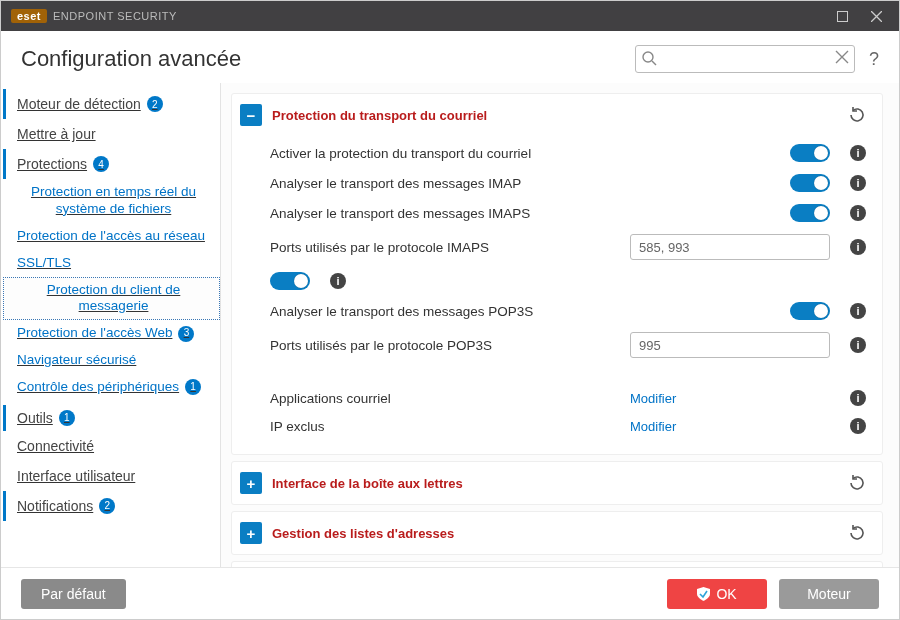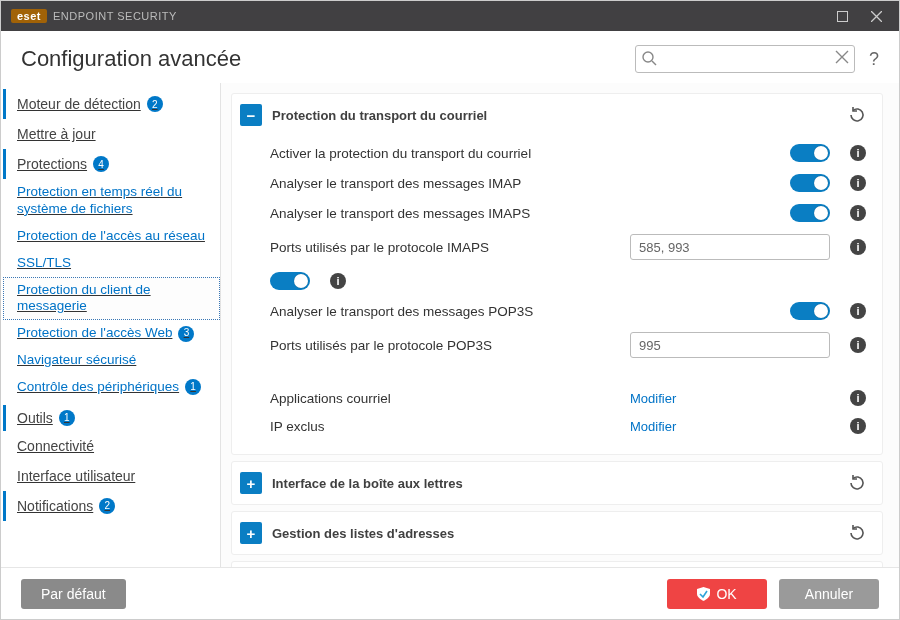--- a/index.html
+++ b/index.html
@@ -16,26 +16,26 @@
   .search-wrap { position:relative; width:220px; margin-right:14px; }
   .search-input { width:100%; height:28px; border:1px solid #bbb; border-radius:3px; padding:0 28px 0 26px; font-size:13px; outline:none; }
   .search-icon { position:absolute; left:6px; top:5px; color:#888; }
   .clear-icon { position:absolute; right:6px; top:5px; color:#888; cursor:pointer; }
   .help { font-size:18px; color:#666; cursor:pointer; }
   .body { flex:1; display:flex; min-height:0; }
   .sidebar { width:220px; border-right:1px solid #e3e3e3; overflow-y:auto; padding:6px 0 6px 2px;text-decoration:underline; }
   .nav-item { padding:7px 10px 7px 14px; font-size:14px; color:#444; cursor:pointer; display:flex; align-items:center; }
   .nav-item.tight { padding-top:5px; padding-bottom:5px; }
   .nav-item.active-top { border-left:3px solid #0078c8; padding-left:11px; }
-  .nav-sub { color:#0073c7; font-size:13.5px; padding:5px 10px 5px 14px; cursor:pointer; line-height:1.25; display:flex; align-items:center; }
+  .nav-sub { color:#0073c7; font-size:13.5px; padding:5px 10px 5px 14px; cursor:pointer; line-height:1.25; display:flex; align-items:center;text-align:center; }
   .nav-sub.selected { outline:1px dotted #3a77b5; outline-offset:-1px; background:#fdfdfd; }
   .badge { display:inline-flex; min-width:16px; height:16px; border-radius:8px; background:#0078c8; color:#fff; font-size:10px; align-items:center; justify-content:center; padding:0 5px; margin-left:6px; }
   .content { flex:1; overflow-y:auto; padding:4px 16px 4px 10px; background:#fcfcfc; }
   .panel { background:#fff; border:1px solid #eee; border-radius:3px; margin:6px 0; }
-  .panel-head { display:flex; align-items:center; padding:10px 16px 10px 8px; font-weight:600; color:#404040; }
+  .panel-head { display:flex; align-items:center; padding:10px 16px 10px 8px; font-weight:600; color:#b91c1c; }
   .panel-head .title { flex:1; margin-left:10px; }
   .panel-body { padding:2px 16px 14px 38px; }
   .row { display:flex; align-items:center; padding:6px 0; }
   .row-label { flex:1; color:#333; font-size:13.5px; }
   .toggle { position:relative; width:40px; height:18px; border-radius:10px; background:#0a7ec3; cursor:pointer; }
   .toggle .knob { position:absolute; width:14px; height:14px; border-radius:50%; background:#fff; top:2px; right:2px; box-shadow:0 0 1px rgba(0,0,0,.4);}
   .info { width:16px; height:16px; border-radius:50%; background:#444; color:#fff; font-size:11px; font-weight:bold; display:flex; align-items:center; justify-content:center; margin-left:20px; cursor:pointer;}
   .txtinput { width:200px; height:26px; border:1px solid #bbb; border-radius:3px; padding:0 8px; color:#666; font-size:13px; }
   .modlink { color:#0073c7; cursor:pointer; width:200px; display:inline-block; }
   .icon-btn { width:22px; height:22px; background:#0a7ec3; color:#fff; display:flex; align-items:center; justify-content:center; border-radius:2px; font-weight:bold; font-size:15px; cursor:pointer;}
@@ -269,17 +269,17 @@
     <button class="btn btn-ok" style="margin-right:12px">
       <span>
         <svg width="13" height="14">
             <path d="M6.5 0 L13 2 V7 C13 11 6.5 14 6.5 14 C6.5 14 0 11 0 7 V2 Z" fill="#fff"></path>
             <path d="M3 7 L6 10 L10 4" fill="none" stroke="#2fa3d8" stroke-width="1.6"></path>
           </svg>
       </span>
       <span>OK</span>
     </button>
     <button class="btn btn-cancel">
-      <span>Annuler</span>
+      <span>Moteur</span>
     </button>
   </div>
 
 </div>
 
 </body></html>

